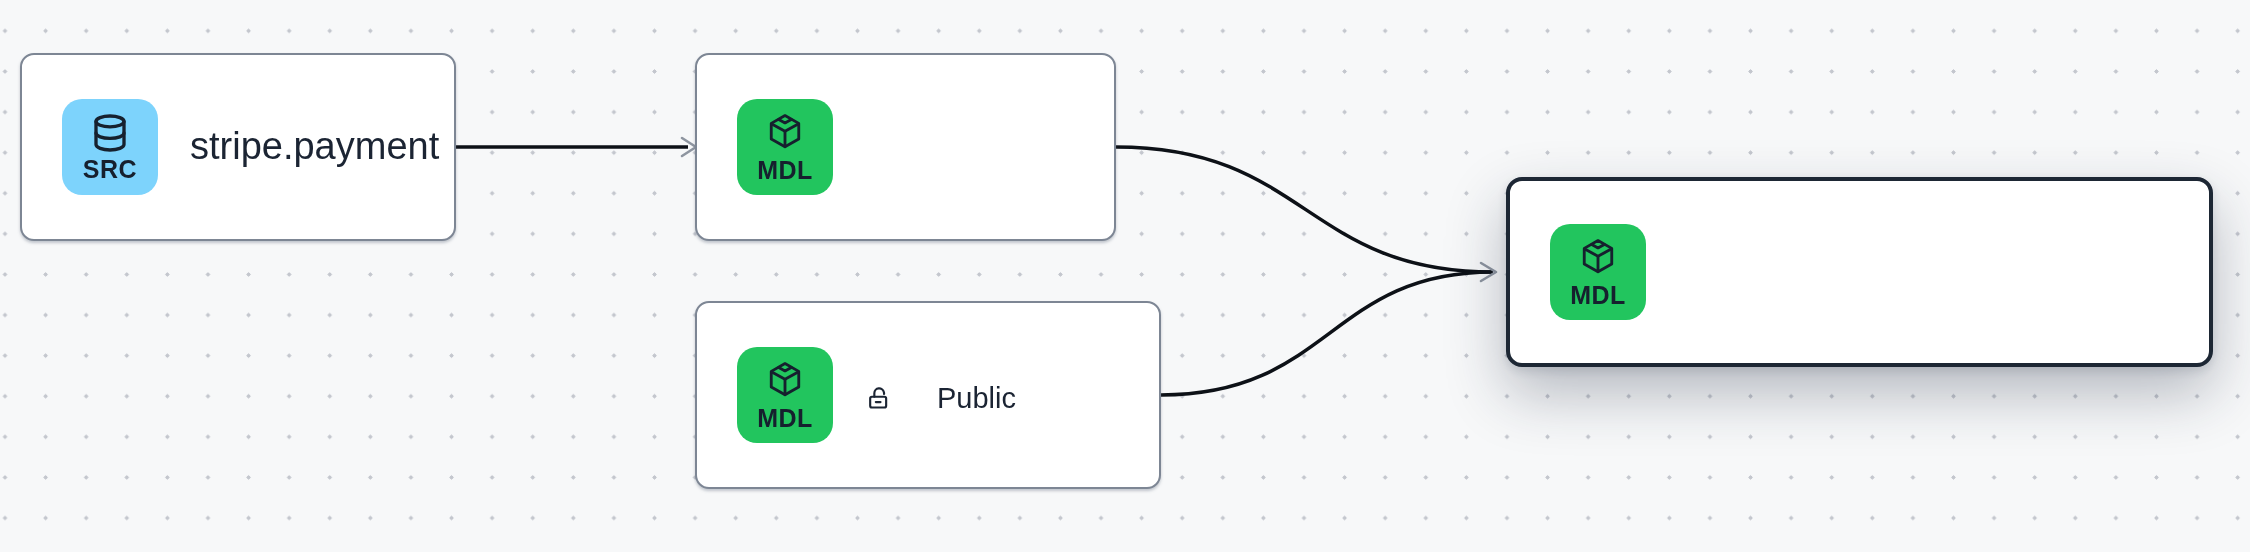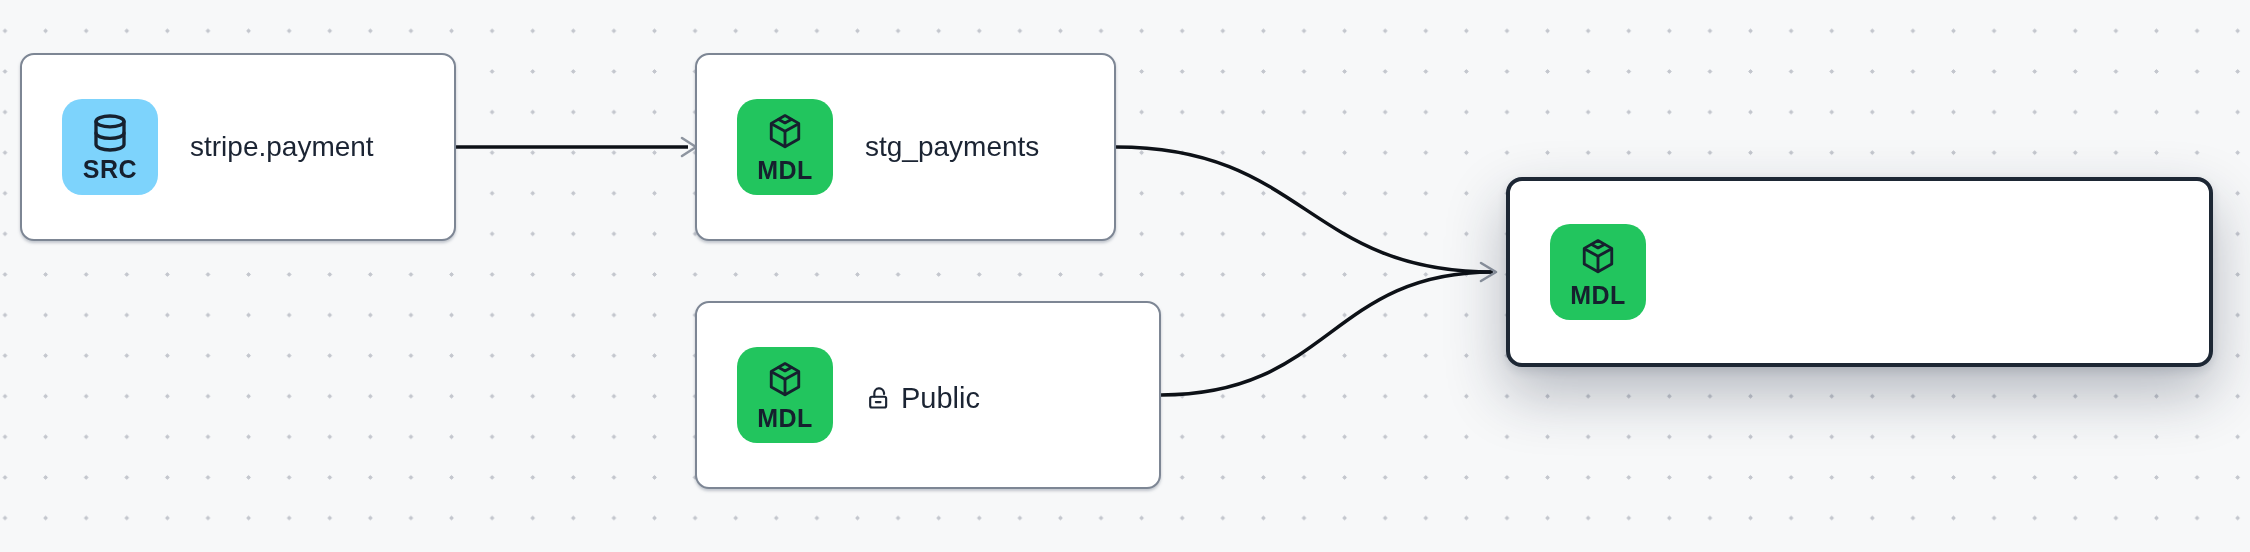--- a/index.html
+++ b/index.html
@@ -34,24 +34,24 @@
     display:flex;flex-direction:column;align-items:center;justify-content:center;
   }
   .badge.src{background:#7dd3fc;}
   .badge.mdl{background:#22c55e;}
   .badge-label{
     font-size:25px;font-weight:600;color:#16202e;line-height:1;margin-top:3px;
     letter-spacing:0.5px;
   }
   .badge svg{display:block;}
   .node-body{margin-left:32px;display:flex;flex-direction:column;justify-content:center;}
-  .node-title{font-size:28px;color:#1b2433;line-height:1.15;white-space:nowrap;}
+  .node-title{font-size:38px;color:#1b2433;line-height:1.15;white-space:nowrap;}
   .node-meta{display:flex;align-items:center;margin-top:7px;}
   .node-meta svg{display:block;margin-right:9px;}
-  .node-meta-label{font-size:29px;color:#1b2433;line-height:1;}
+  .node-meta-label{font-size:29px;color:#1b2433;line-height:1;margin-left:36px;}
 </style>
 </head>
 <body>
 
 <div class="canvas">
 
   <svg class="edge-layer" xmlns="http://www.w3.org/2000/svg">
     <path class="edge" d="M456 147 L688 147"></path>
     <path class="edge" d="M1116 147 C1306 147 1306 272 1493 272"></path>
     <path class="edge" d="M1161 395 C1330 395 1330 272 1493 272"></path>
@@ -75,23 +75,20 @@
 
   <div class="node" style="left: 695px; top: 53px; width: 421px; height: 188px;">
     <div class="badge mdl">
       <svg width="44" height="44" viewBox="0 0 48 48" fill="none" stroke="#16202e" stroke-width="3.1" stroke-linecap="round" stroke-linejoin="round">
         <path d="M24 5 L39 13.5 V30.5 L24 39 L9 30.5 V13.5 Z"></path>
         <path d="M9.6 14.1 L24 22.2 L38.4 14.1"></path>
         <path d="M24 22.2 V38.6"></path>
         <path d="M17.2 9.2 L24 13 L30.8 9.2"></path>
       </svg>
       <div class="badge-label">MDL</div>
-    </div>
-    <div class="node-body">
-      <div class="node-title">stg_payments</div>
     </div>
   </div>
 
   <div class="node" style="left: 695px; top: 301px; width: 466px; height: 188px;">
     <div class="badge mdl">
       <svg width="44" height="44" viewBox="0 0 48 48" fill="none" stroke="#16202e" stroke-width="3.1" stroke-linecap="round" stroke-linejoin="round">
         <path d="M24 5 L39 13.5 V30.5 L24 39 L9 30.5 V13.5 Z"></path>
         <path d="M9.6 14.1 L24 22.2 L38.4 14.1"></path>
         <path d="M24 22.2 V38.6"></path>
         <path d="M17.2 9.2 L24 13 L30.8 9.2"></path>

